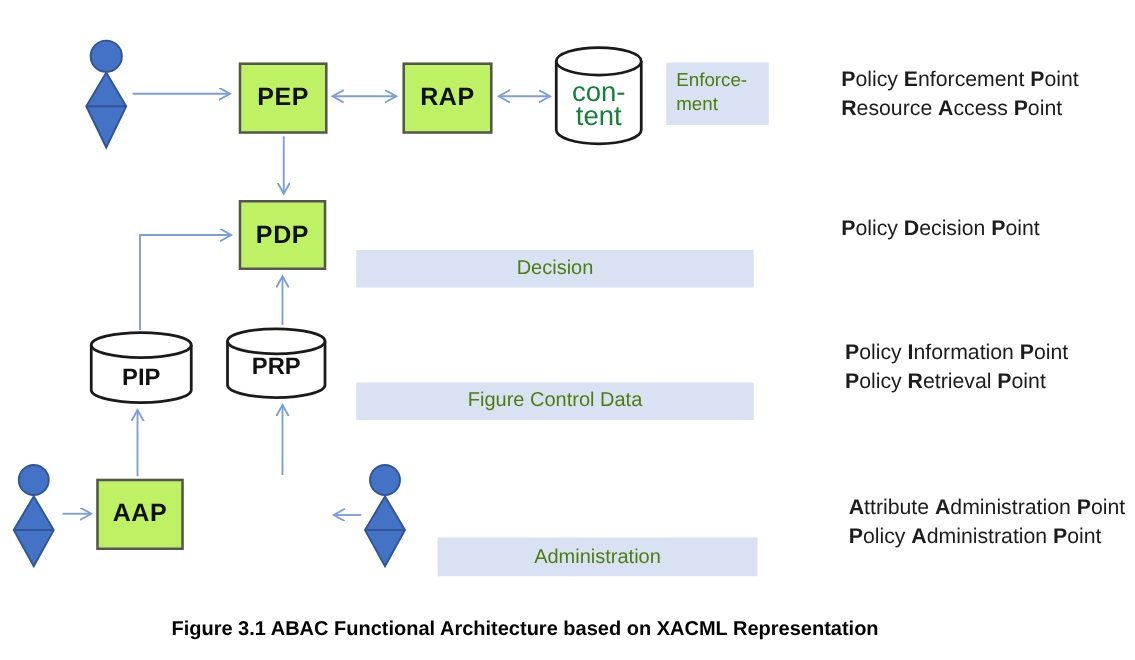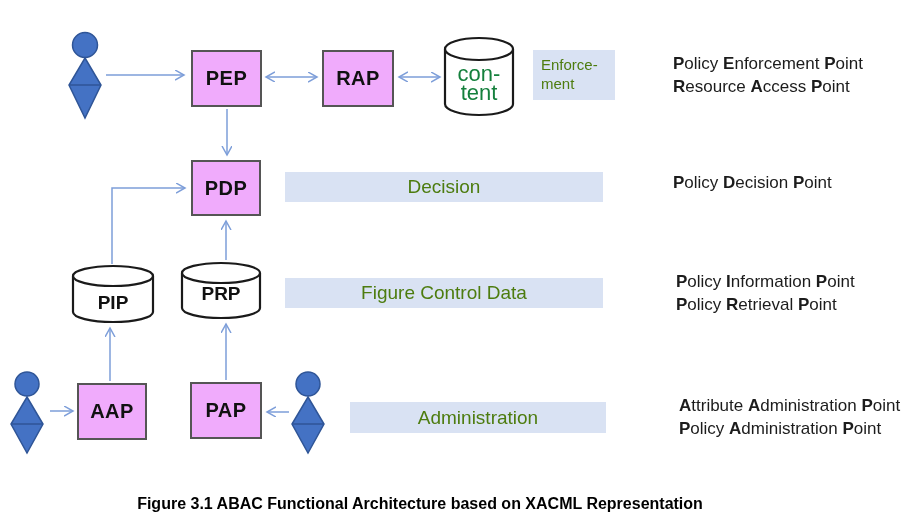--- a/index.html
+++ b/index.html
@@ -10,34 +10,34 @@
     --box-border:#555555;
     --ink:#1d1d1d;
     --cyl-stroke:#1a1a1a;
   }
   *{margin:0;padding:0;box-sizing:border-box;}
   html,body{background:#ffffff;}
   body{font-family:"Liberation Sans",sans-serif;color:var(--ink);}
   .canvas{position:relative;width:908px;height:528px;background:#ffffff;overflow:hidden;}
   .layer{position:absolute;left:0;top:0;width:908px;height:528px;}
   .node-box{
-    position:absolute;background:#f0abfc;border:2px solid var(--box-border);
+    position:absolute;background:#bef264;border:2px solid var(--box-border);
     display:flex;align-items:center;justify-content:center;
     font-weight:700;font-size:20px;color:#111;letter-spacing:0.5px;z-index:3;
   }
   .cyl-label{
     position:absolute;display:flex;flex-direction:column;align-items:center;justify-content:center;
     z-index:3;text-align:center;
   }
   .cyl-label.bold{font-weight:700;font-size:19px;color:#111;}
   .cyl-label.plain{font-weight:400;font-size:22px;line-height:19px;color:#15803d;}
   .band{
     position:absolute;background:var(--band-fill);z-index:2;color:#4d7c0f;
   }
-  .band.center{display:flex;align-items:center;justify-content:center;font-size:19px;}
+  .band.center{display:flex;align-items:center;justify-content:center;font-size:16px;margin-top:28px;}
   .band.twoline{font-size:15px;line-height:19px;padding:5px 0 0 8px;}
   .legend{
     position:absolute;z-index:2;font-size:17px;line-height:23px;color:#1c1c1c;white-space:nowrap;margin-left:44px;
   }
   .b{font-weight:700;}
   .caption{
     position:absolute;left:0;top:495px;width:840px;text-align:center;
     font-weight:700;font-size:16px;color:#000;z-index:2;
   }
   svg{display:block;}
@@ -98,21 +98,20 @@
       <path d="M226 380 L226 324" marker-end="url(#arrowhead)"></path>
       <path d="M50 411 L73 411" marker-end="url(#arrowhead)"></path>
       <path d="M289 412 L267 412" marker-end="url(#arrowhead)"></path>
     </g>
   </svg>
 
   <div class="node-box" style="left:191px;top:50px;width:71px;height:57px">PEP</div>
   <div class="node-box" style="left:322px;top:50px;width:72px;height:57px">RAP</div>
   <div class="node-box" style="left:191px;top:160px;width:70px;height:56px">PDP</div>
   <div class="node-box" style="left:77px;top:383px;width:70px;height:57px">AAP</div>
-  <div class="node-box" style="left:190px;top:382px;width:72px;height:57px">PAP</div>
 
   <div class="cyl-label plain" style="left:445px;top:38px;width:68px;height:77px;padding-top:12px">
     <div>con-</div>
     <div>tent</div>
   </div>
   <div class="cyl-label bold" style="left:73px;top:267px;width:80px;height:55px;padding-top:17px">PIP</div>
   <div class="cyl-label bold" style="left:182px;top:264px;width:78px;height:54px;padding-top:6px">PRP</div>
 
   <div class="band twoline" style="left:533px;top:50px;width:82px;height:50px">
     <div>Enforce-</div>

